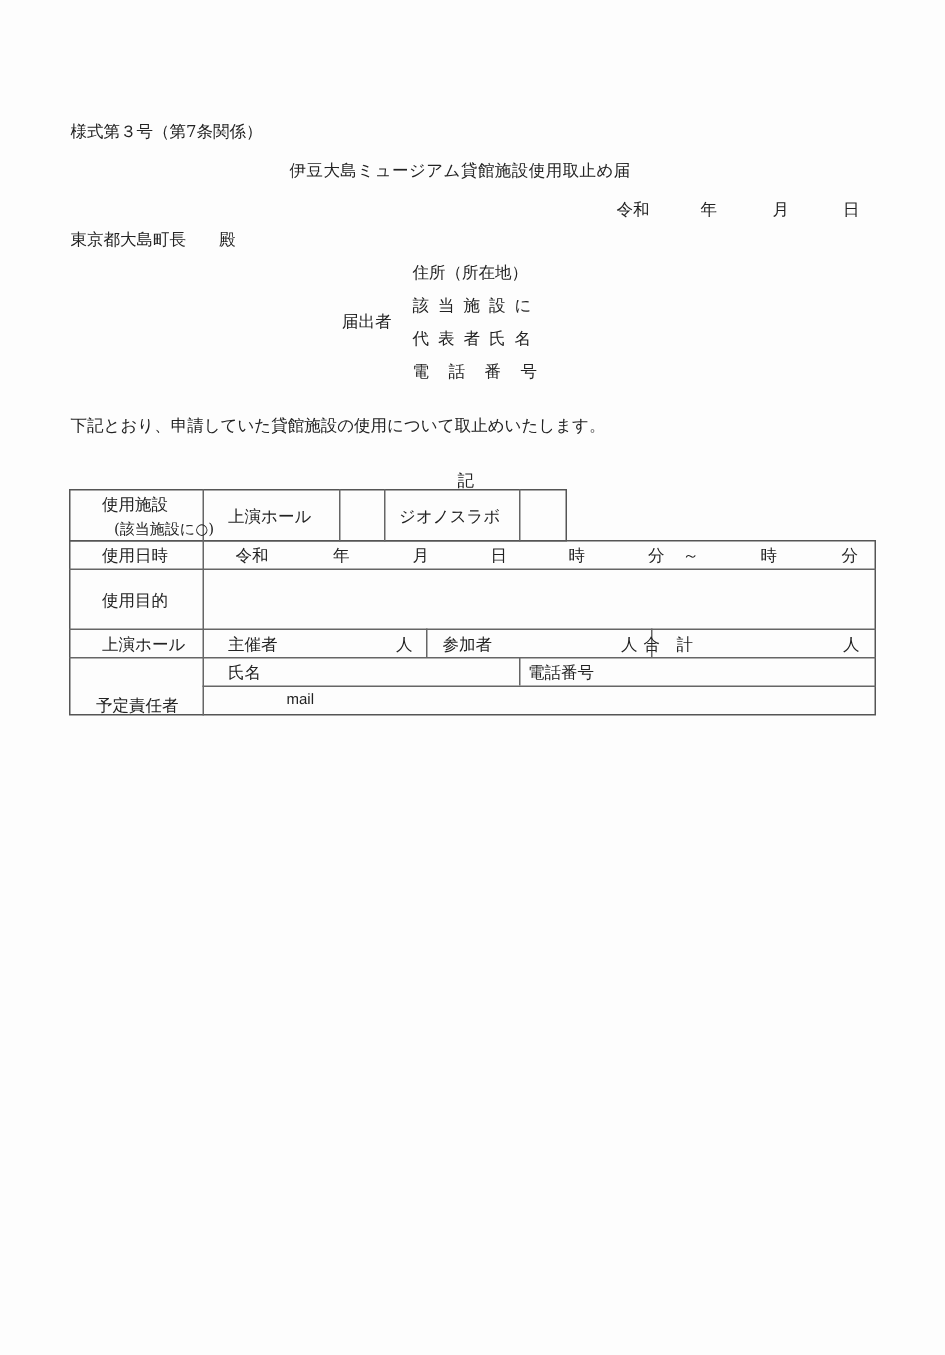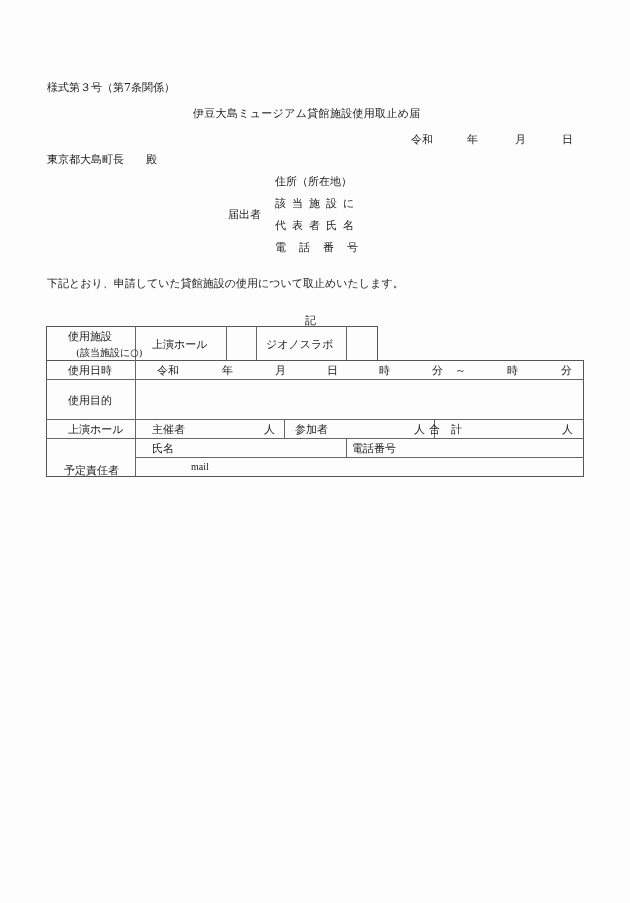--- a/index.html
+++ b/index.html
@@ -11,21 +11,21 @@
   .date { top:132px; }
   .addressee { left:47px; top:152px;text-align:center; }
   .addressee .dono { margin-left:22px; }
   .applicant-label { left:228px; top:207px; }
   .af { left:275px; }
   .notice { left:47px; top:276px; }
   .ki { left:305px; top:313px; }
   .tbl { position:absolute; border:1px solid #555; box-sizing:border-box; }
   .line { position:absolute; background:#666; }
   .cell-text { position:absolute; white-space:nowrap; }
-  .mono { font-family:Liberation Serif, serif; font-size:10px;padding-left:39px; }
+  .mono { font-family:Liberation Sans, sans-serif; font-size:10px;padding-left:39px; }
   .small { font-size:10px;padding-left:28px; }
 </style>
 </head>
 <body>
 
 <div class="abs form-no">様式第３号（第7条関係）</div>
 <div class="abs title">伊豆大島ミュージアム貸館施設使用取止め届</div>
 
 <div class="abs date" style="left:411px">令和</div>
 <div class="abs date" style="left:467px">年</div>

